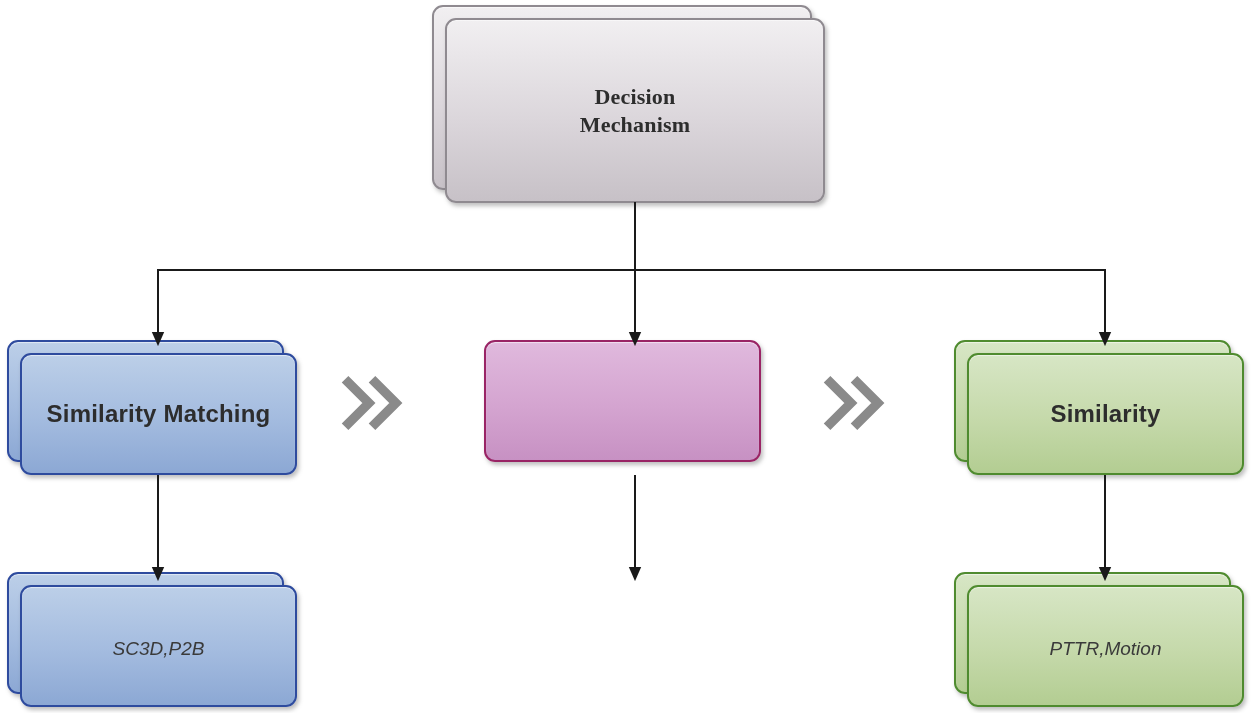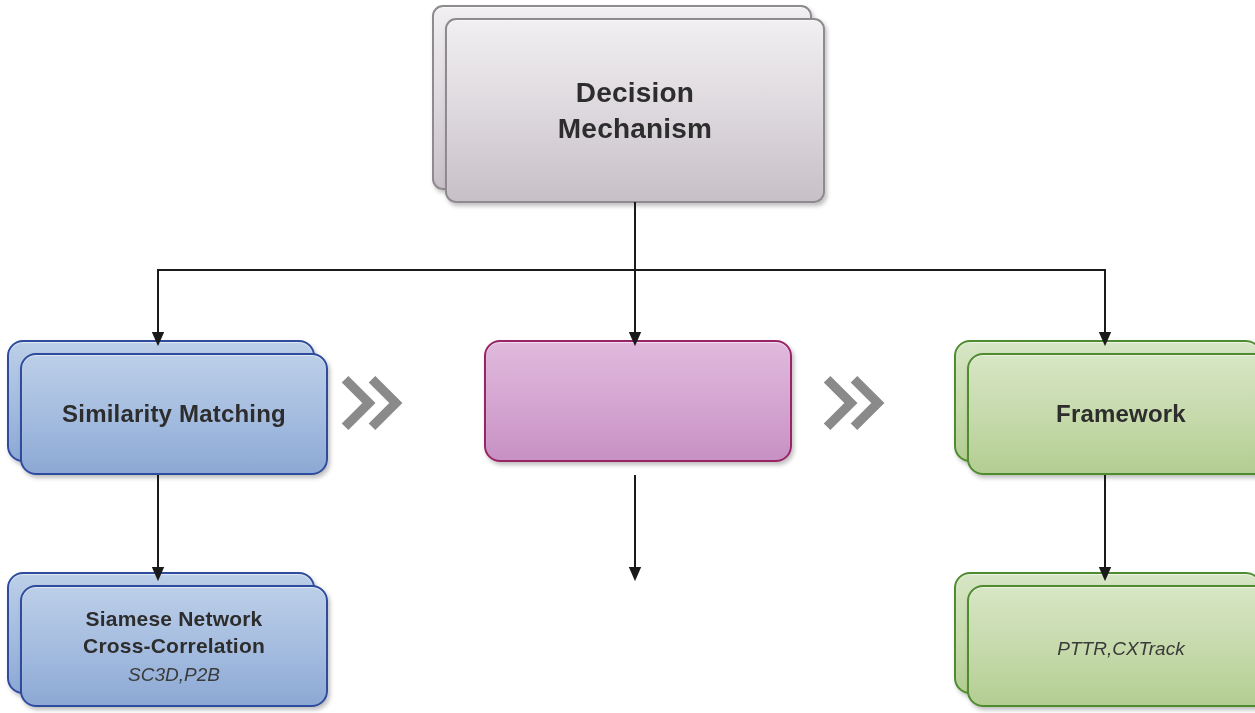--- a/index.html
+++ b/index.html
@@ -31,27 +31,27 @@
   }
   
   .gray  .card{background:linear-gradient(180deg,#f1eff1 0%,#dbd6db 55%,#c7c1c7 100%);border-color:var(--root-border);}
   .blue  .card{background:linear-gradient(180deg,#bccfe8 0%,#a3bbdf 55%,#8ca8d4 100%);border-color:var(--blue-border);}
   .pink  .card{background:linear-gradient(180deg,#e0b9dd 0%,#d4a4d0 55%,#c791c3 100%);border-color:var(--pink-border);}
   .green .card{background:linear-gradient(180deg,#d7e6c5 0%,#c5d9aa 55%,#b3cd92 100%);border-color:var(--green-border);}
   
   .root-stack{left:432px;top:5px;width:393px;height:198px;}
   .root-stack .card{width:380px;height:185px;}
   .node-stack{width:290px;height:135px;}
-  .node-stack .card{width:308px;height:122px;border-radius:16px;}
+  .node-stack .card{width:277px;height:122px;}
   .col-left{left:7px;}  .col-mid{left:484px;}  .col-right{left:954px;}
   .row-mid{top:340px;}  .row-bottom{top:572px;}
   
   .title-lg{
-    font-size:28px;font-weight:700;line-height:1.26;color:var(--text);
-    white-space:pre-line;letter-spacing:.2px;
+    font-size:22px;font-weight:700;line-height:1.26;color:var(--text);
+    white-space:pre-line;letter-spacing:.2px;font-family:Liberation Serif, serif;
   }
   .label{font-size:24px;font-weight:700;color:var(--text);letter-spacing:.2px;}
   .detail-title{
     font-size:21px;font-weight:700;line-height:1.28;color:var(--text);
     white-space:pre-line;letter-spacing:.2px;
   }
   .methods{font-size:19px;font-style:italic;color:#3a3a3a;margin-top:5px;}
   
   .chevron{position:absolute;z-index:3;}
   .chevron polyline{fill:none;stroke:var(--chevron);stroke-width:9;stroke-linejoin:miter;}
@@ -94,43 +94,41 @@
     </div>
   </div>
 
   <div class="stack node-stack pink col-mid row-mid">
     <div class="card back"></div>
   </div>
 
   <div class="stack node-stack green col-right row-mid">
     <div class="card back"></div>
     <div class="card front">
-      <div class="label">Framework</div>
+      <div class="label">Similarity</div>
     </div>
   </div>
 
   <svg class="chevron chev-1" width="72" height="58" viewBox="0 0 64 56">
     <polyline points="6,5 29,28 6,51"></polyline>
     <polyline points="32,5 55,28 32,51"></polyline>
   </svg>
   <svg class="chevron chev-2" width="72" height="58" viewBox="0 0 64 56">
     <polyline points="6,5 29,28 6,51"></polyline>
     <polyline points="32,5 55,28 32,51"></polyline>
   </svg>
 
   <div class="stack node-stack blue col-left row-bottom">
     <div class="card back"></div>
     <div class="card front">
-      <div class="detail-title">Siamese Network
-Cross-Correlation</div>
       <div class="methods">SC3D,P2B</div>
     </div>
   </div>
 
 
   <div class="stack node-stack green col-right row-bottom">
     <div class="card back"></div>
     <div class="card front">
-      <div class="methods">PTTR,CXTrack</div>
+      <div class="methods">PTTR,Motion</div>
     </div>
   </div>
 
 </div>
 
 </body></html>

